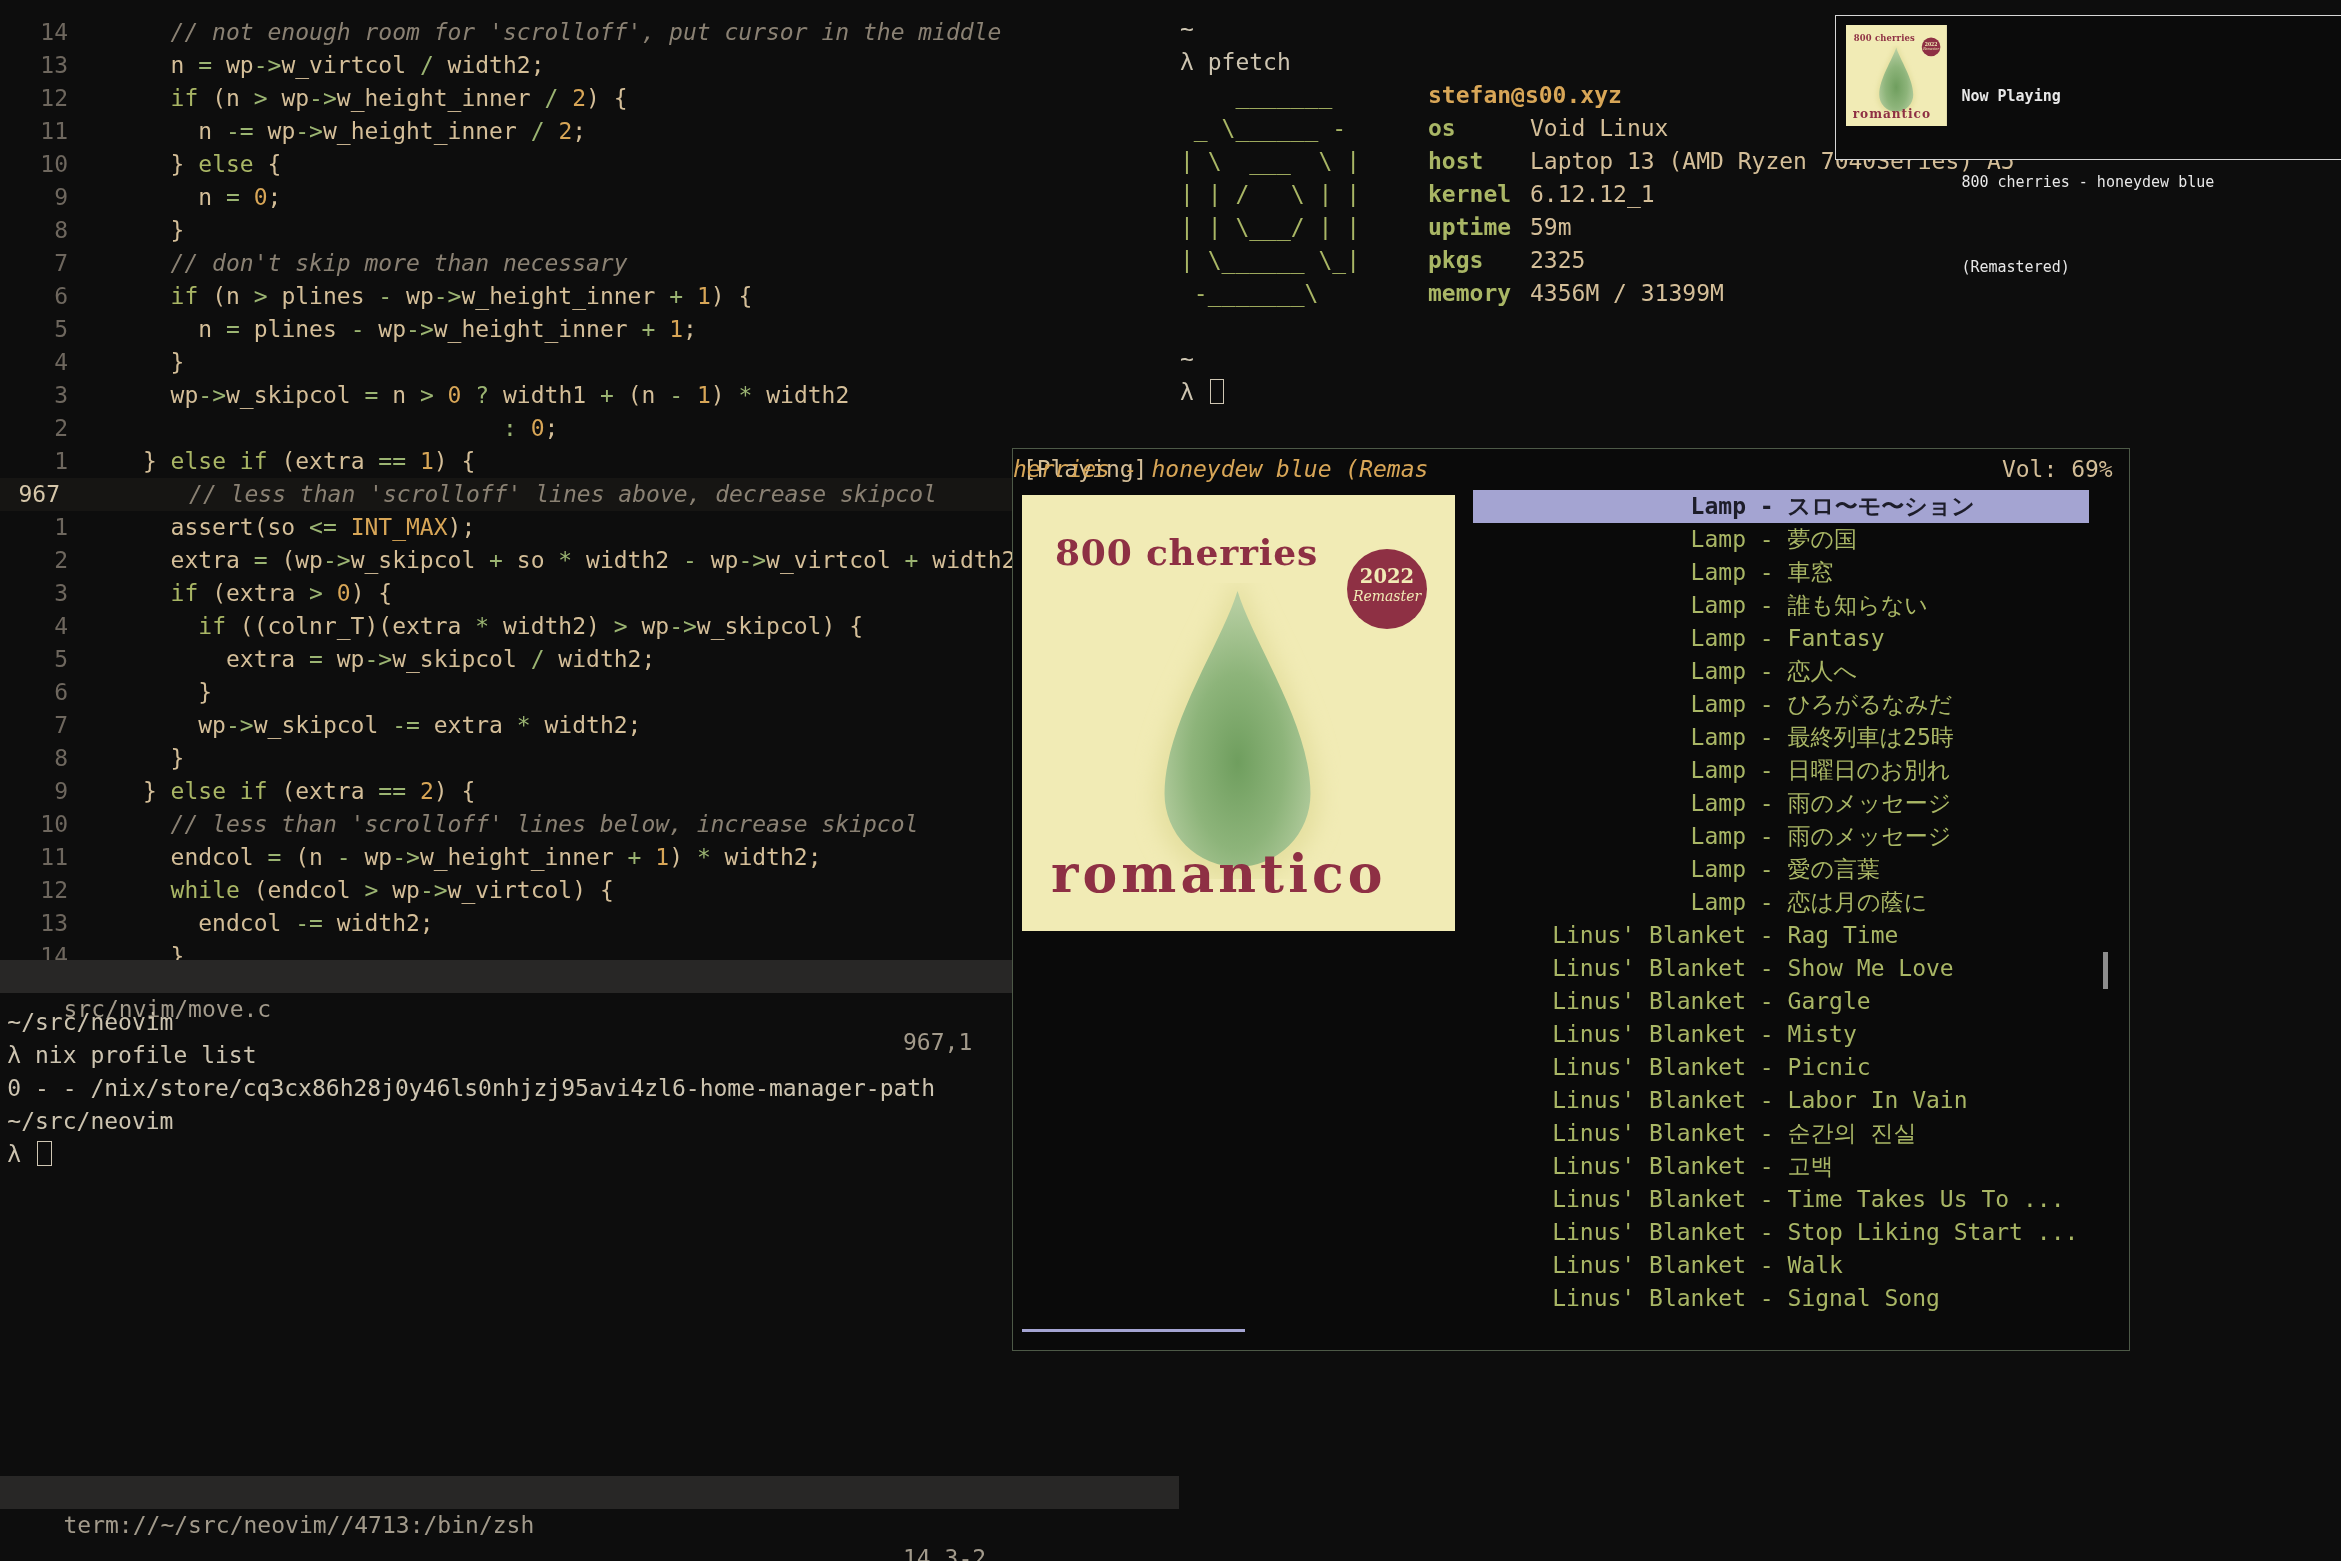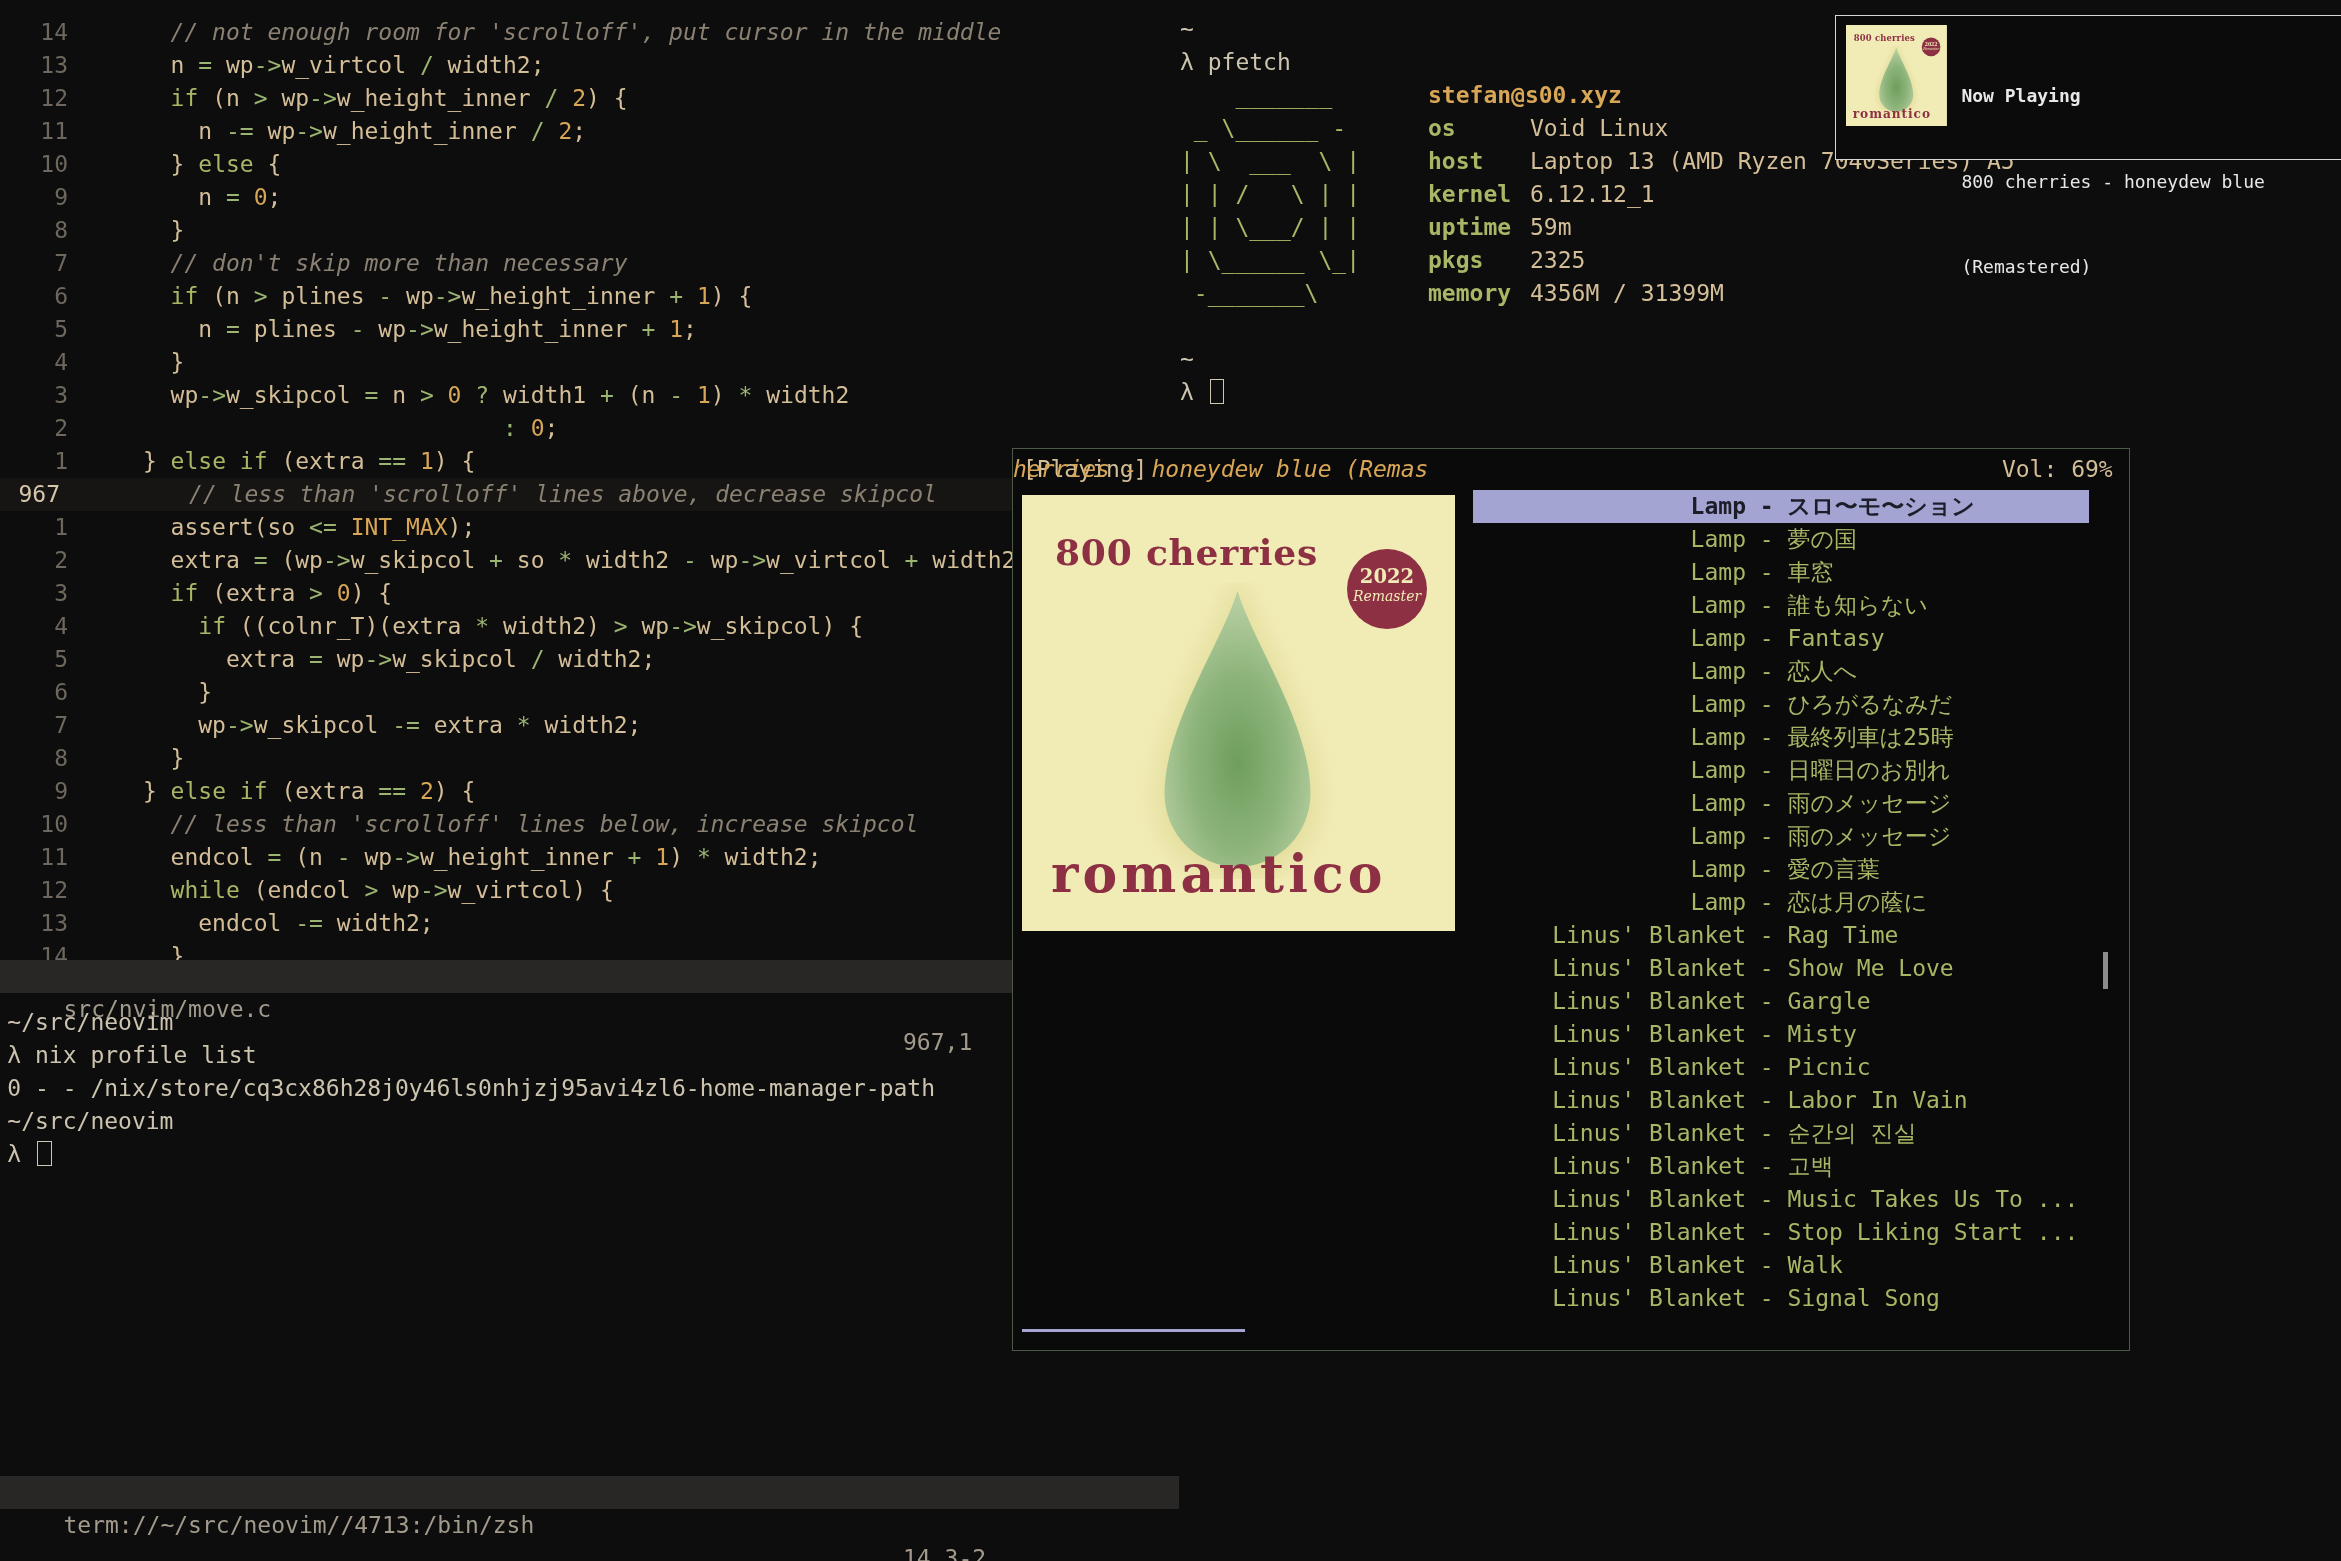--- a/index.html
+++ b/index.html
@@ -55,21 +55,21 @@
   .c-artist{position:absolute;left:33px;top:39px;font-size:36px;font-weight:bold;color:#8e3044;letter-spacing:0.8px;line-height:1;}
   .c-badge{position:absolute;left:325px;top:54px;width:80px;height:80px;border-radius:50%;background:#8e3044;color:#f1ebb5;text-align:center;}
   .c-badge-l1{font-size:19.5px;font-weight:bold;margin-top:16.3px;line-height:23px;}
   .c-badge-l2{font-size:14px;font-style:italic;line-height:16.3px;}
   .c-drop{position:absolute;left:112px;top:88px;width:207px;height:296px;}
   .c-title{position:absolute;left:29px;bottom:31px;font-size:52px;font-weight:bold;color:#8e3044;letter-spacing:4.1px;line-height:1;}
   
   .notification{position:absolute;left:1835px;top:14.6px;width:490px;height:124px;background:#0b0b0b;border:1.6px solid #d6d6d6;display:flex;padding:9.8px;}
   .thumb{flex:0 0 101px;width:101px;height:101px;overflow:hidden;}
   .thumb .cover{transform:scale(0.2331);transform-origin:0 0;}
-  .notif-text{margin-left:14.6px;font-size:18px;line-height:28.5px;color:#e8e8e8;white-space:pre;}
+  .notif-text{margin-left:14.6px;font-size:15px;line-height:28.5px;color:#e8e8e8;white-space:pre;}
   .notif-title{font-weight:bold;}
 </style>
 </head>
 <body>
 
 <section class="editor-pane">
   <div class="code-area">
       <div class="code-line"><span class="lnum">14</span><span class="ltext"><span class="s-cm">      // not enough room for 'scrolloff', put cursor in the middle</span></span></div>
       <div class="code-line"><span class="lnum">13</span><span class="ltext"><span class="s-tx">      n </span><span class="s-op">=</span><span class="s-tx"> wp</span><span class="s-op">-&gt;</span><span class="s-tx">w_virtcol </span><span class="s-op">/</span><span class="s-tx"> width2;</span></span></div>
       <div class="code-line"><span class="lnum">12</span><span class="ltext"><span class="s-tx">      </span><span class="s-kw">if</span><span class="s-tx"> (n </span><span class="s-op">&gt;</span><span class="s-tx"> wp</span><span class="s-op">-&gt;</span><span class="s-tx">w_height_inner </span><span class="s-op">/</span><span class="s-tx"> </span><span class="s-nu">2</span><span class="s-tx">) {</span></span></div>
@@ -185,21 +185,21 @@
       <div class="trow"><span class="tartist">Lamp</span><span class="tsep"> - </span><span class="ttitle">愛の言葉</span></div>
       <div class="trow"><span class="tartist">Lamp</span><span class="tsep"> - </span><span class="ttitle">恋は月の蔭に</span></div>
       <div class="trow"><span class="tartist">Linus' Blanket</span><span class="tsep"> - </span><span class="ttitle">Rag Time</span></div>
       <div class="trow"><span class="tartist">Linus' Blanket</span><span class="tsep"> - </span><span class="ttitle">Show Me Love</span></div>
       <div class="trow"><span class="tartist">Linus' Blanket</span><span class="tsep"> - </span><span class="ttitle">Gargle</span></div>
       <div class="trow"><span class="tartist">Linus' Blanket</span><span class="tsep"> - </span><span class="ttitle">Misty</span></div>
       <div class="trow"><span class="tartist">Linus' Blanket</span><span class="tsep"> - </span><span class="ttitle">Picnic</span></div>
       <div class="trow"><span class="tartist">Linus' Blanket</span><span class="tsep"> - </span><span class="ttitle">Labor In Vain</span></div>
       <div class="trow"><span class="tartist">Linus' Blanket</span><span class="tsep"> - </span><span class="ttitle">순간의 진실</span></div>
       <div class="trow"><span class="tartist">Linus' Blanket</span><span class="tsep"> - </span><span class="ttitle">고백</span></div>
-      <div class="trow"><span class="tartist">Linus' Blanket</span><span class="tsep"> - </span><span class="ttitle">Music Takes Us To ...</span></div>
+      <div class="trow"><span class="tartist">Linus' Blanket</span><span class="tsep"> - </span><span class="ttitle">Time Takes Us To ...</span></div>
       <div class="trow"><span class="tartist">Linus' Blanket</span><span class="tsep"> - </span><span class="ttitle">Stop Liking Start ...</span></div>
       <div class="trow"><span class="tartist">Linus' Blanket</span><span class="tsep"> - </span><span class="ttitle">Walk</span></div>
       <div class="trow"><span class="tartist">Linus' Blanket</span><span class="tsep"> - </span><span class="ttitle">Signal Song</span></div>
     </div>
   <div class="p-scrollbar"></div>
   <div class="p-progress" style="width: 20%;"></div>
 </div>
 
 <div class="notification">
   <div class="thumb">

